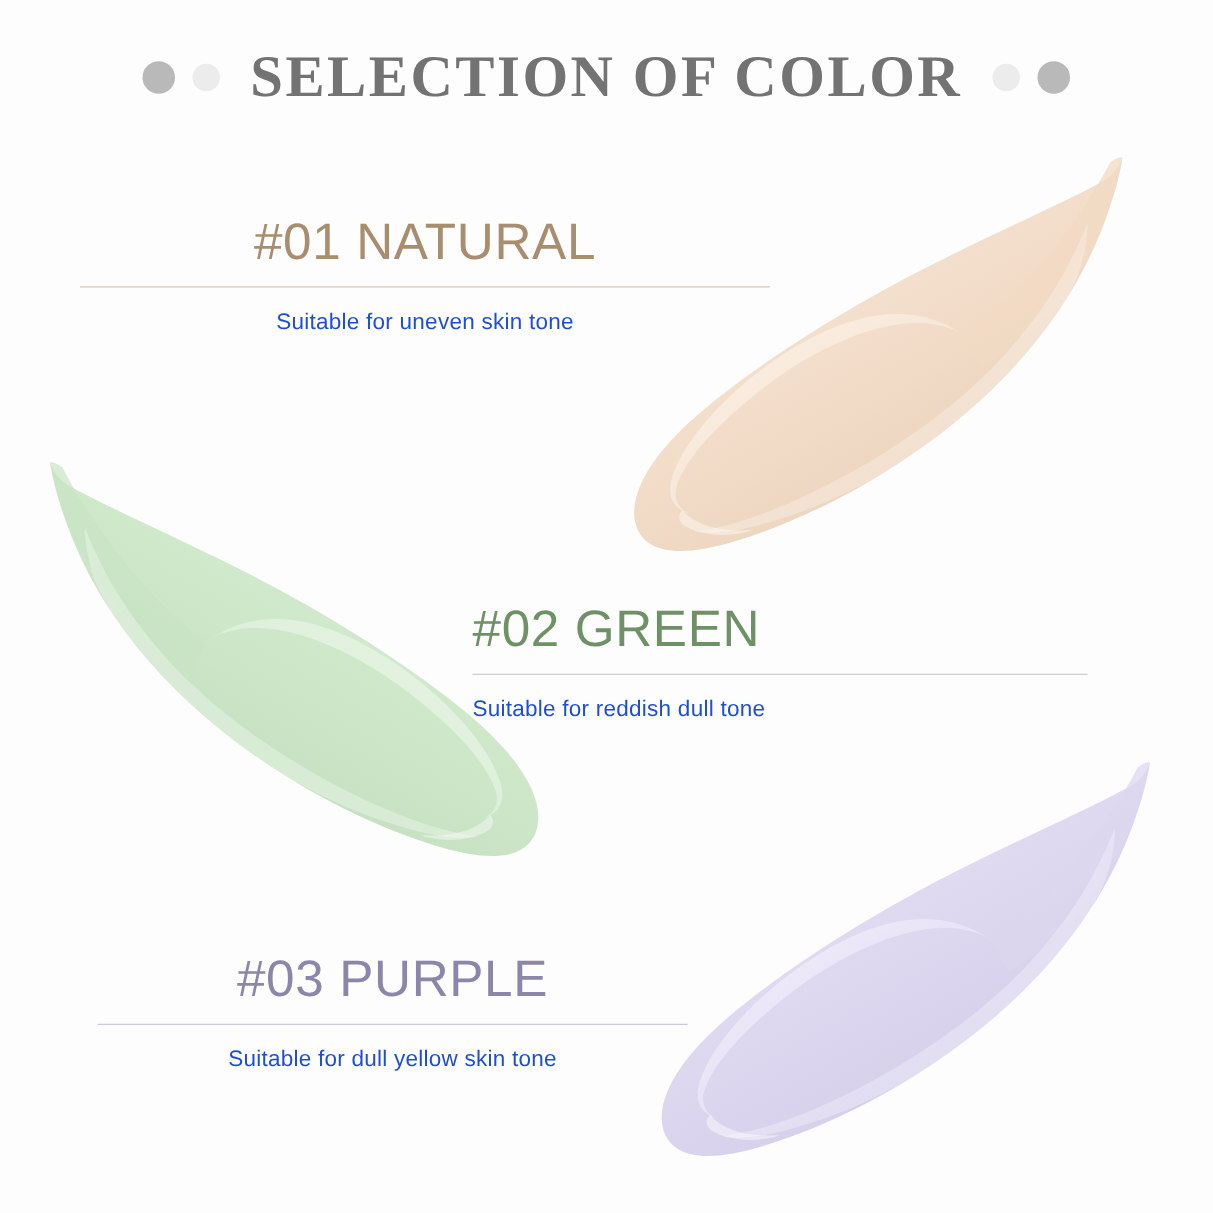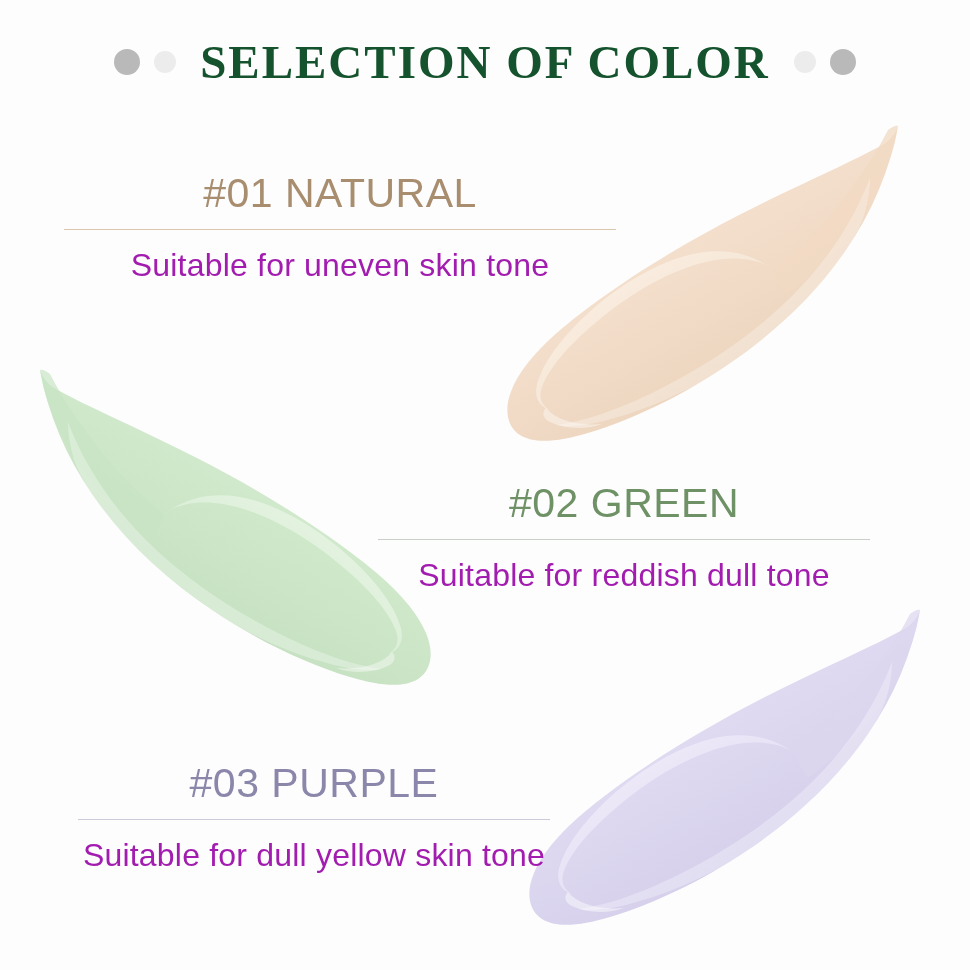--- a/index.html
+++ b/index.html
@@ -39,21 +39,21 @@
   }
   .dot-dark-l { width: 26px; height: 26px; background: #b9b9b9; margin-right: 14px; }
   .dot-light-l { width: 22px; height: 22px; background: #ececec; margin-right: 24px; }
   .dot-light-r { width: 22px; height: 22px; background: #ececec; margin-left: 24px; }
   .dot-dark-r { width: 26px; height: 26px; background: #b9b9b9; margin-left: 14px; }
 
   .page-title {
     font-family: "Liberation Serif", "DejaVu Serif", serif;
     font-size: 47px;
     font-weight: 700;
-    color: #14532d;
+    color: #737373;
     letter-spacing: 2.0px;
     white-space: nowrap;
     line-height: 1;
   }
 
   
   .swatch {
     position: absolute;
     pointer-events: none;
   }
@@ -62,21 +62,21 @@
   .swatch-natural { left: 498px; top: 108px; width: 420px; height: 360px; z-index: 3; }
   .swatch-green   { left: 20px;  top: 352px; width: 420px; height: 360px; z-index: 3; }
   .swatch-purple  { left: 520px; top: 592px; width: 420px; height: 360px; z-index: 3; }
 
   
   .color-block {
     position: absolute;
     z-index: 6;
   }
   .block-natural { left: 64px;  top: 172px; width: 552px; text-align: center; }
-  .block-green   { left: 378px; top: 482px; width: 492px; text-align: center; }
+  .block-green   { left: 378px; top: 482px; width: 492px; text-align: left; }
   .block-purple  { left: 78px;  top: 762px; width: 472px; text-align: center; }
 
   .block-title {
     font-family: "Liberation Sans", sans-serif;
     font-size: 41px;
     font-weight: 400;
     letter-spacing: 0.5px;
     line-height: 1.05;
     white-space: nowrap;
   }
@@ -89,23 +89,23 @@
     border: 0;
     margin: 14px 0 0 0;
     width: 100%;
   }
   .block-natural .block-rule { background: #d9c7b0; }
   .block-green   .block-rule { background: #c9cfc9; }
   .block-purple  .block-rule { background: #cdcbd8; }
 
   .block-sub {
     font-family: "Liberation Sans", sans-serif;
-    font-size: 32px;
+    font-size: 18px;
     font-weight: 400;
-    color: #a21caf;
+    color: #1d4ed8;
     letter-spacing: 0.2px;
     margin-top: 17px;
     line-height: 1.15;
     white-space: nowrap;
   }
 </style>
 </head>
 <body>
 
 <div class="canvas">

